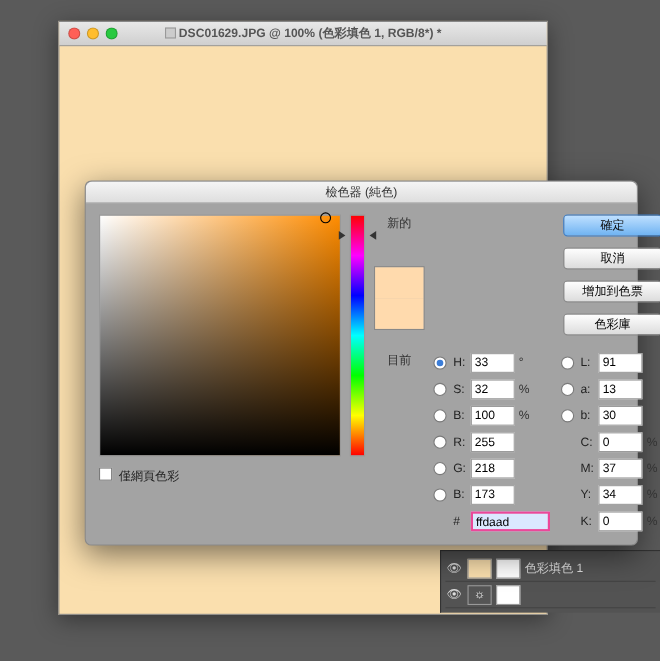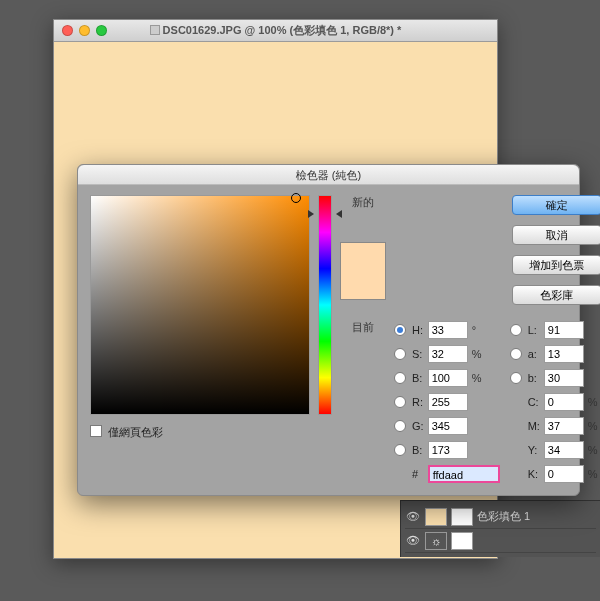--- a/index.html
+++ b/index.html
@@ -175,21 +175,21 @@
         <span class="num-input">255</span>
         <span></span>
         <span class="spacer"></span>
         <span></span>
         <span class="lbl">C:</span>
         <span class="num-input">0</span>
         <span class="unit">%</span>
 
         <span class="radio"></span>
         <span class="lbl">G:</span>
-        <span class="num-input">345</span>
+        <span class="num-input">218</span>
         <span></span>
         <span class="spacer"></span>
         <span></span>
         <span class="lbl">M:</span>
         <span class="num-input">37</span>
         <span class="unit">%</span>
 
         <span class="radio"></span>
         <span class="lbl">B:</span>
         <span class="num-input">173</span>

